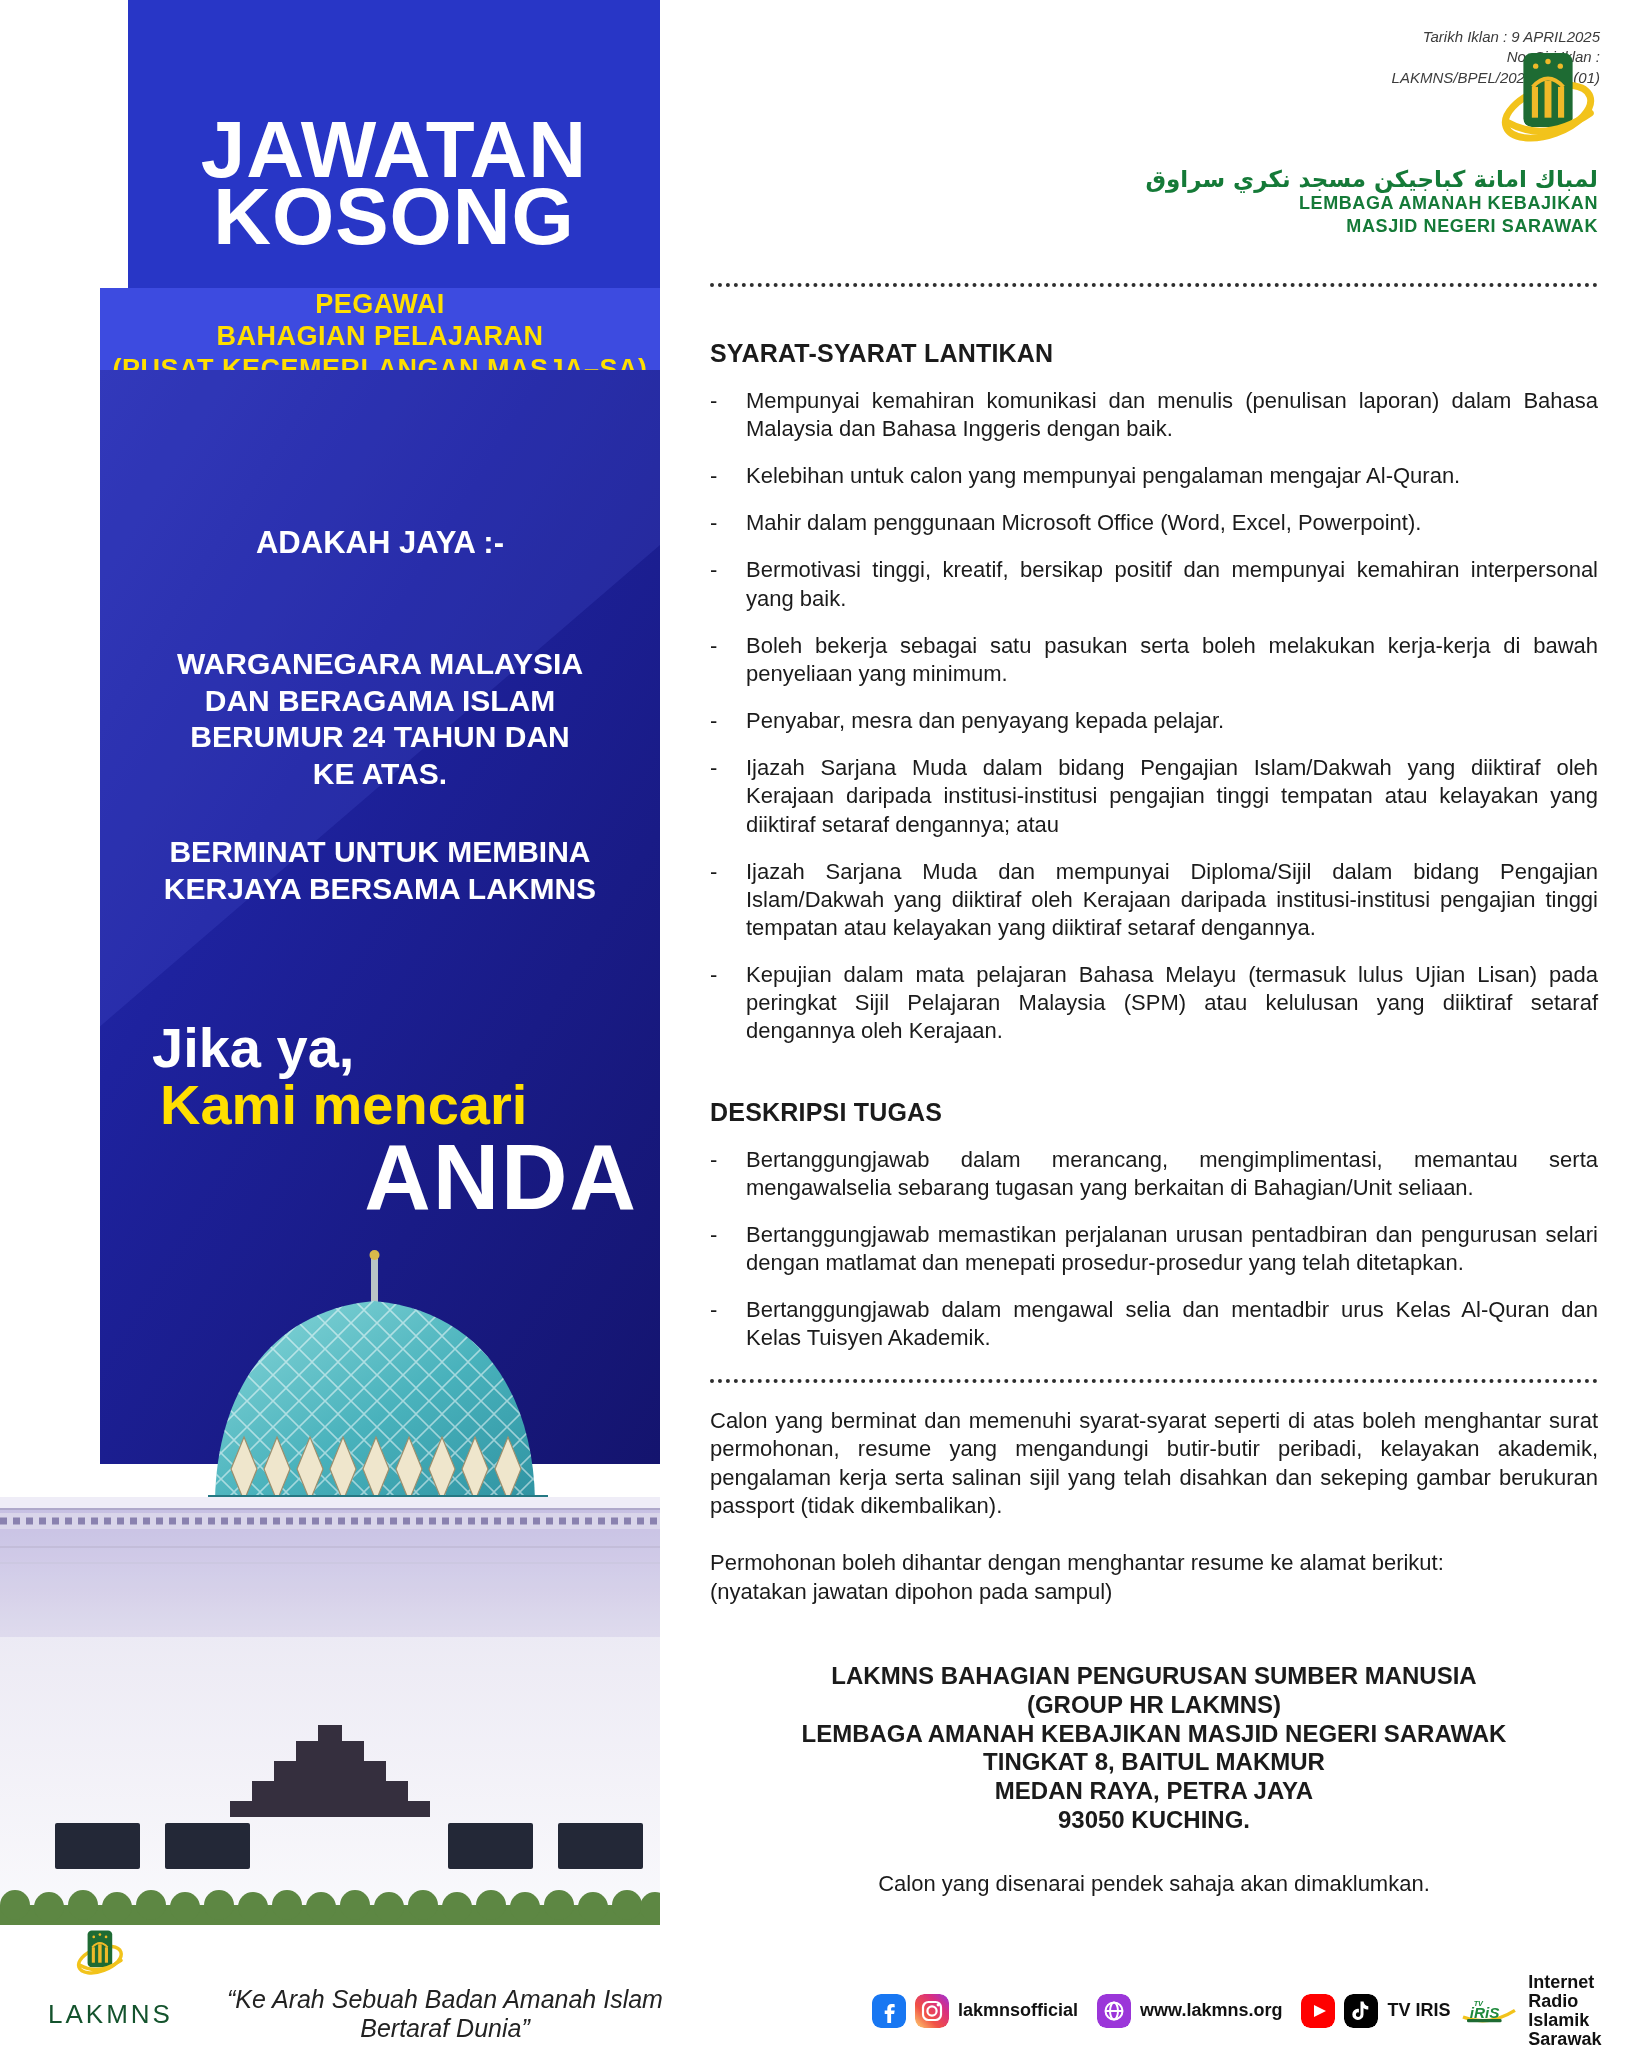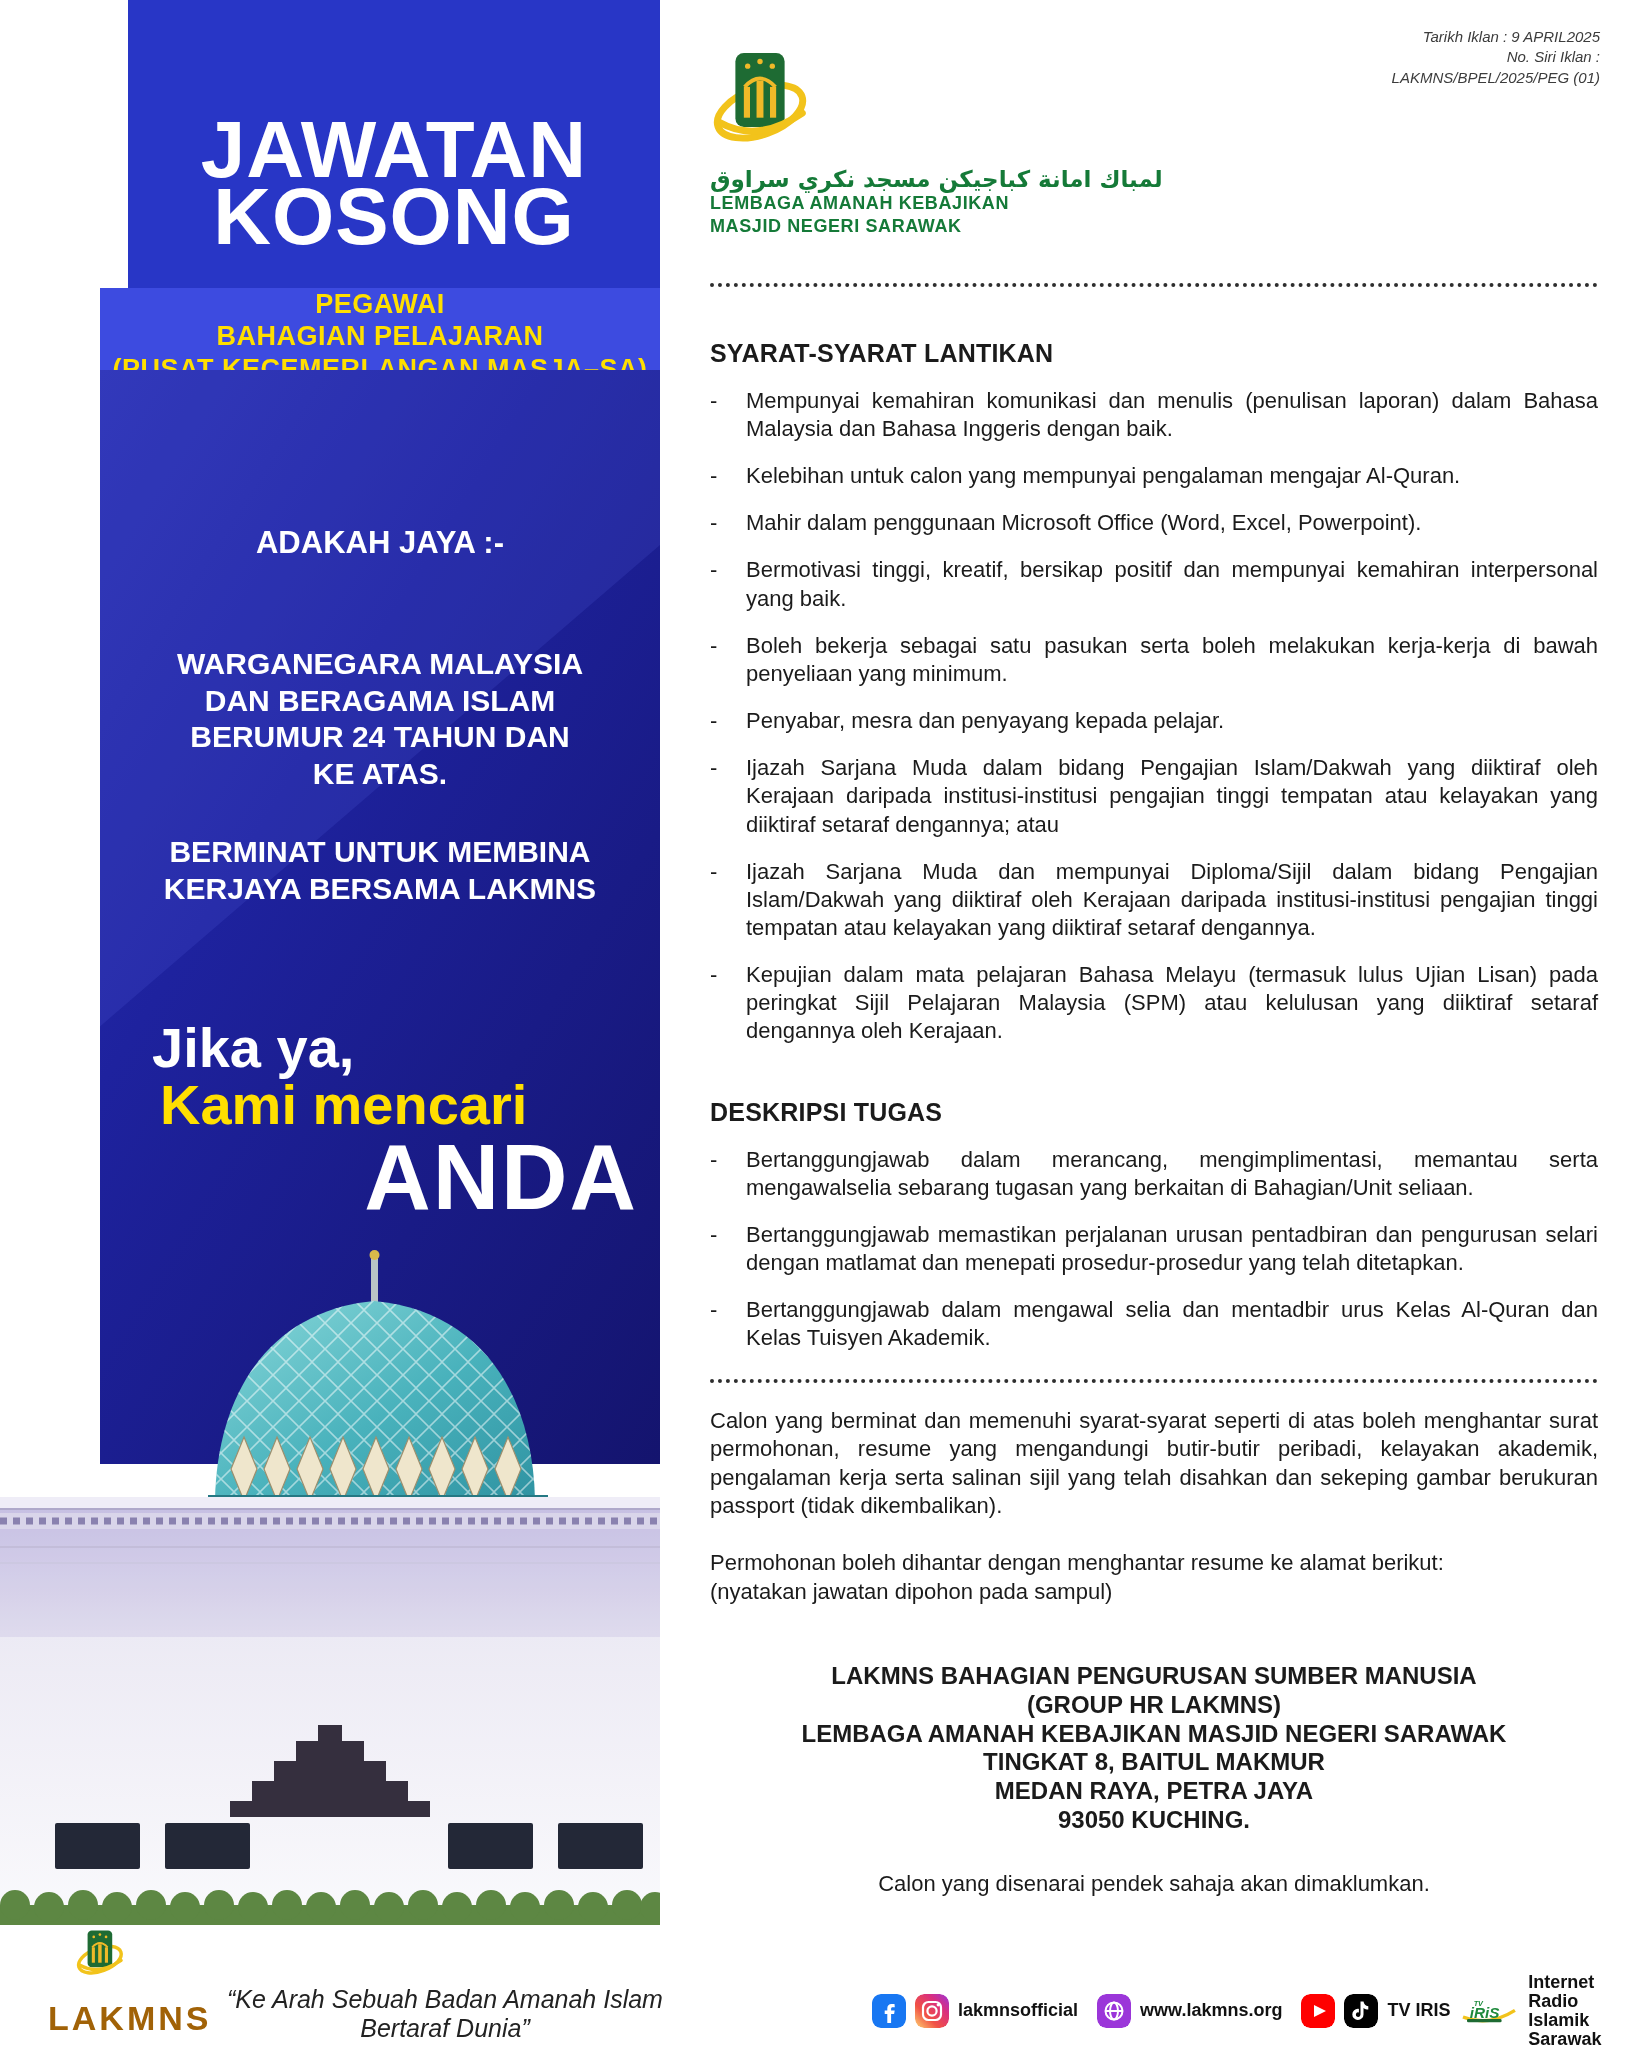--- a/index.html
+++ b/index.html
@@ -26,40 +26,40 @@
   .cta .l2{color:var(--yellow,#ffdf00);font-weight:800;font-size:56px;padding-left:60px;line-height:1.05;}
   .cta .l3{color:#fff;font-weight:800;font-size:92px;text-align:right;padding-right:22px;line-height:.95;letter-spacing:2px;}
 
   
   .mosque{position:absolute;left:0;top:1245px;width:660px;height:705px;}
 
   
   .meta{position:absolute;right:38px;top:14px;text-align:right;font-style:italic;font-size:15px;
         line-height:1.35;color:#3c3c3c;font-weight:500;margin-top:13px;}
   .content{position:absolute;left:710px;top:0;width:888px;}
-  .org{margin-top:40px;text-align:left;}
+  .org{margin-top:40px;text-align:right;}
   .org .jawi{font-family:"DejaVu Sans",sans-serif;color:#157a38;font-size:23px;font-weight:700;margin-top:2px;}
   .org .oname{color:#157a38;font-weight:800;font-size:18px;line-height:1.3;letter-spacing:.6px;}
   .dotline{border-top:4px dotted #2e2e2e;height:0;margin-top:44px;}
   .dotline.second{margin-top:26px;}
   .sec-title{font-weight:800;font-size:25px;margin-top:52px;letter-spacing:.2px;}
   .bullet{display:flex;margin-top:19px;font-size:22px;line-height:1.28;}
   .bullet .dash{width:36px;flex:0 0 36px;}
   .bullet .dash::before{content:"-";}
   .bullet .txt{flex:1;text-align:justify;}
   .para{margin-top:24px;font-size:22px;line-height:1.3;text-align:justify;}
   .para2{margin-top:28px;font-size:22px;line-height:1.3;white-space:pre-line;}
   .address{margin-top:56px;text-align:center;font-weight:800;font-size:24px;line-height:1.2;}
   .note{margin-top:36px;text-align:center;font-size:22px;}
   .deadline{margin-top:28px;text-align:center;font-weight:800;font-size:26px;letter-spacing:.3px;}
 
   
   .footer{position:absolute;left:0;top:1925px;width:1638px;height:123px;background:#fff;}
   .f-logo{position:absolute;left:48px;top:0;width:110px;text-align:center;}
-  .f-logo .wordmark{color:#a16207;font-weight:700;font-size:34px;letter-spacing:3px;margin-top:-4px;}
+  .f-logo .wordmark{color:#14532d;font-weight:400;font-size:26px;letter-spacing:3px;margin-top:-4px;}
   .tagline{position:absolute;left:205px;top:60px;width:480px;text-align:center;font-style:italic;
            font-size:25px;color:#222;}
   .socials{position:absolute;left:872px;top:48px;display:flex;align-items:center;gap:9px;}
   .sico{width:34px;height:34px;border-radius:9px;flex:0 0 34px;}
   .slabel{font-weight:700;font-size:18px;color:#111;white-space:nowrap;}
   .slabel.two{font-size:18px;line-height:1.05;white-space:pre-line;}
   .gap-l{margin-left:10px;}
 </style>
 </head>
 <body>

